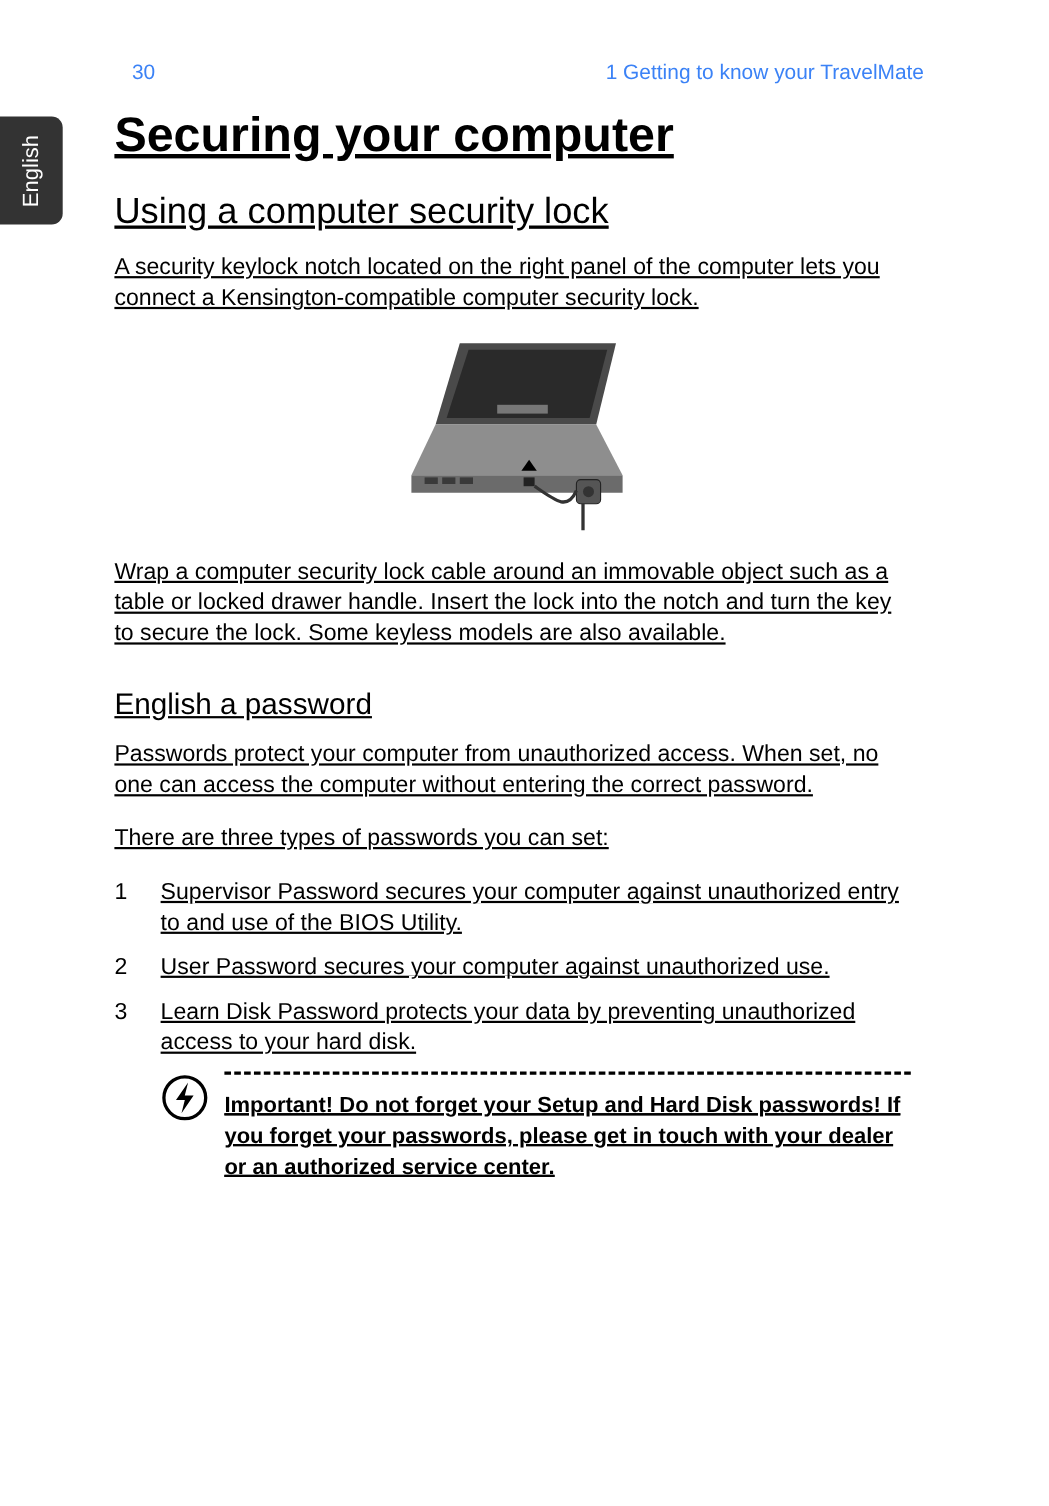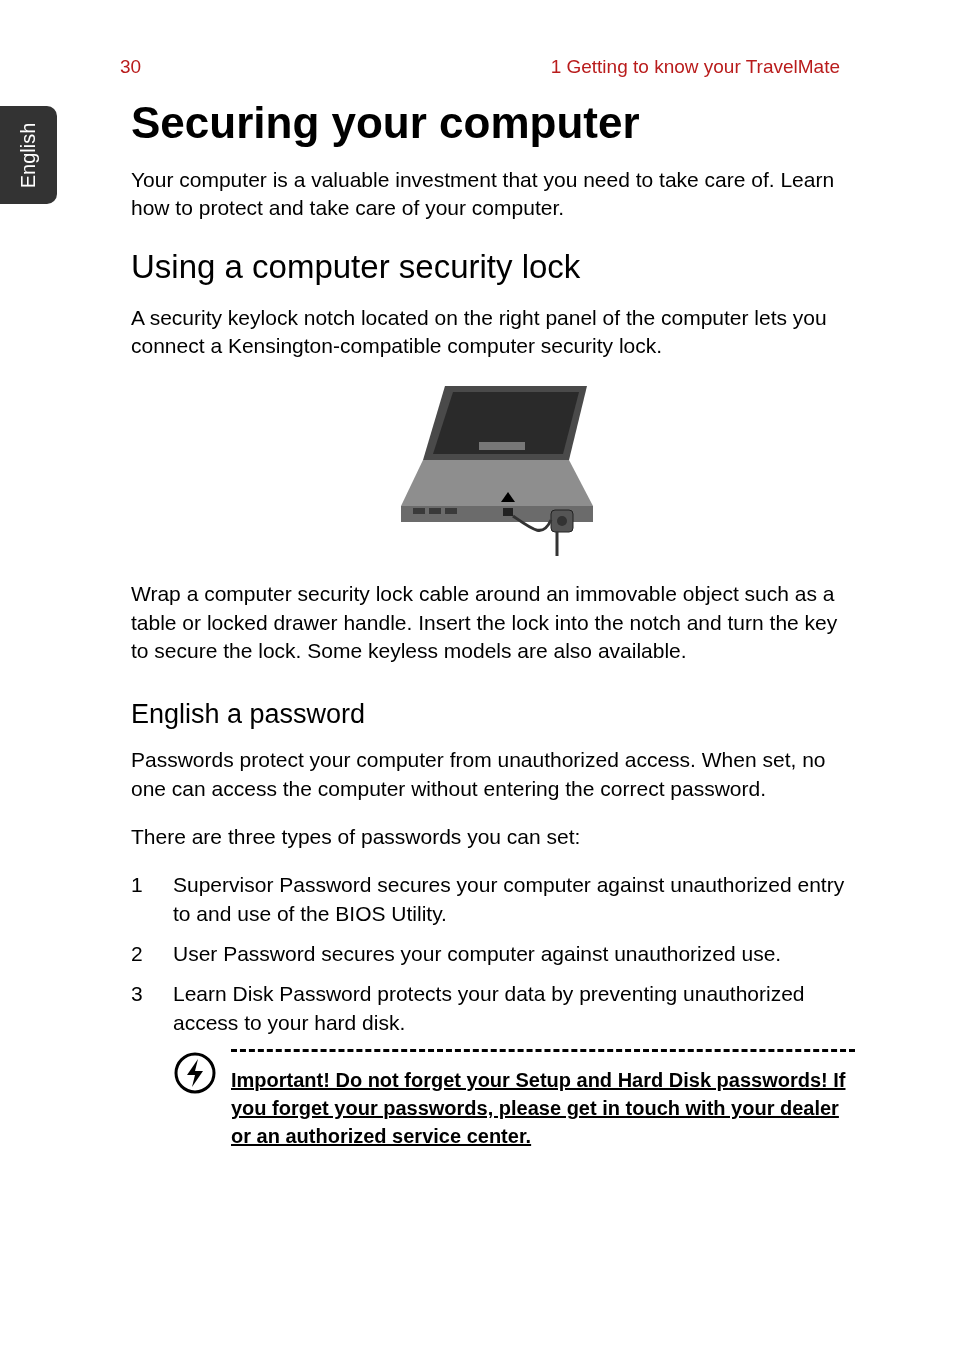--- a/index.html
+++ b/index.html
@@ -31,27 +31,28 @@
     white-space: nowrap;
   }
   .header-row {
     position: absolute;
     top: 56px;
     left: 120px;
     right: 114px;
     display: flex;
     justify-content: space-between;
     font-size: 19px;
-    color: #b91c1c;
+    color: #3b82f6;
   }
   .content {
     position: absolute;
-    left: 131px;
+    left: 104px;
     top: 98px;
     width: 724px;
+    text-decoration: underline;
   }
   h1 {
     font-size: 44px;
     font-weight: 600;
     margin-bottom: 18px;
     letter-spacing: 0px;
   }
   p.body {
     font-size: 21px;
     line-height: 1.35;
@@ -136,21 +137,20 @@
 
 <div class="header-row">
   <span>30</span>
   <span>1 Getting to know your TravelMate</span>
 </div>
 
 <div class="content">
 
   <h1>Securing your computer</h1>
 
-  <p class="body">Your computer is a valuable investment that you need to take care of. Learn how to protect and take care of your computer.</p>
 
   <h2>Using a computer security lock</h2>
 
   <p class="body">A security keylock notch located on the right panel of the computer lets you connect a Kensington-compatible computer security lock.</p>
 
   <div class="figure">
     <div class="figure-box" aria-label="laptop-security-lock-illustration">
       <svg viewBox="0 0 220 178" width="220" height="178">
 
         <polygon points="62,6 204,6 186,80 40,80" fill="#4a4a4a"></polygon>

